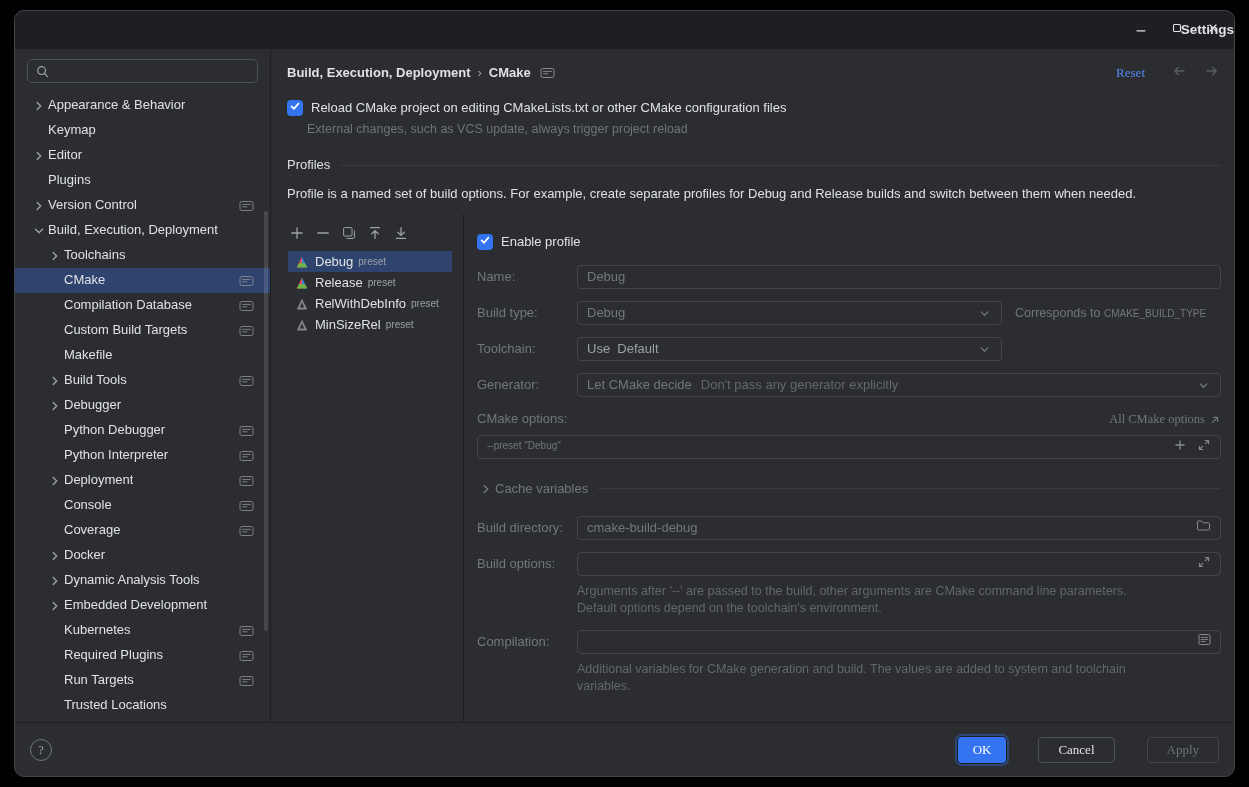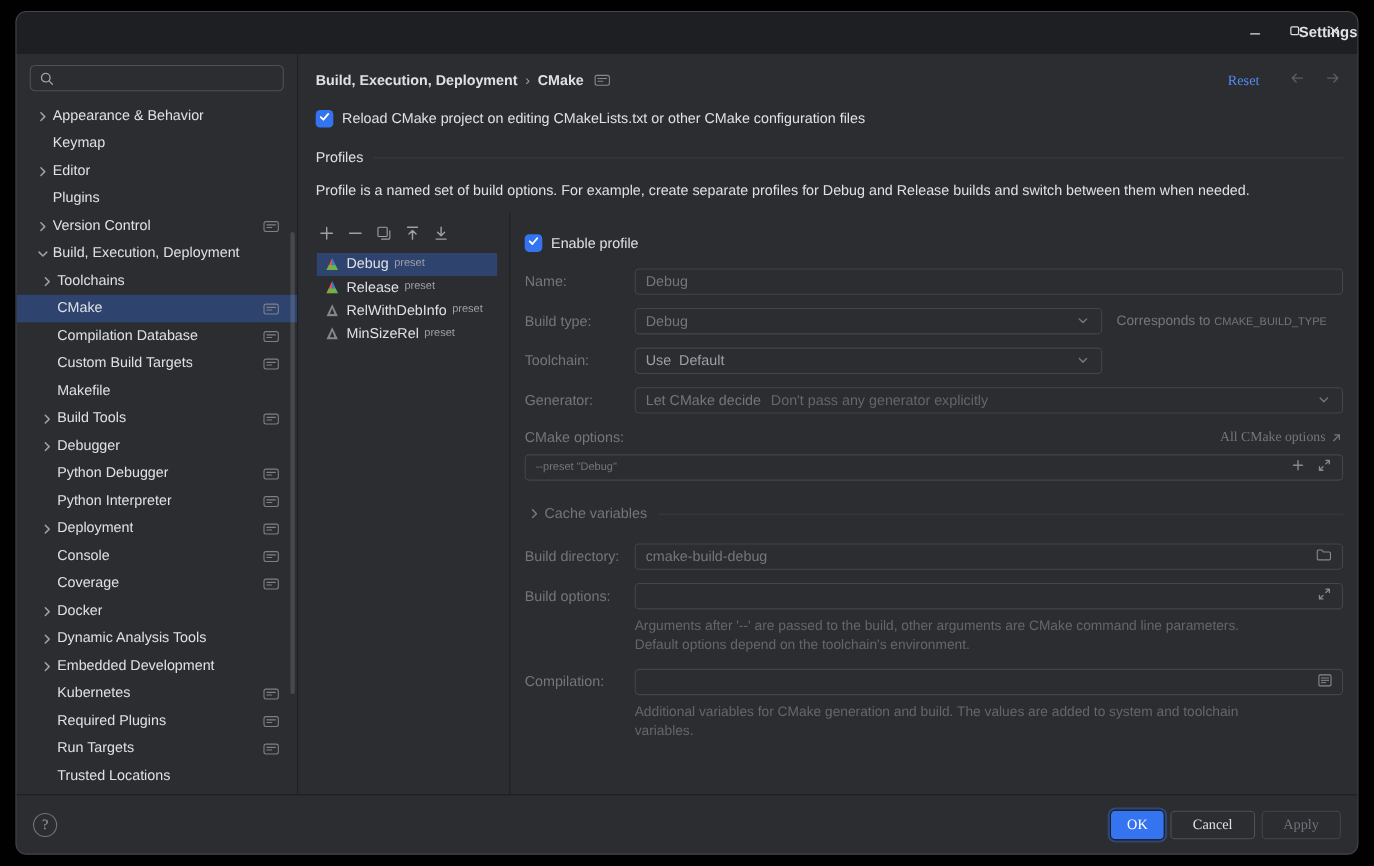--- a/index.html
+++ b/index.html
@@ -20,21 +20,21 @@
   .body{flex:1;display:flex;min-height:0}
   .sidebar{flex:0 0 256px;border-right:1px solid #1e1f22;position:relative;display:flex;flex-direction:column;padding-top:10px}
   .main{flex:1;display:flex;flex-direction:column;min-width:0;padding:0 13px 0 16px}
 
   
   .searchbox{margin:0 12px;height:24px;border:1px solid #4e5157;border-radius:5px;display:flex;align-items:center;padding:0 7px;gap:5px;flex:0 0 24px}
   .search-input{flex:1;background:transparent;border:none;outline:none;color:#dfe1e5;font-size:13px;min-width:0}
   .tree{margin-top:10px;flex:1;overflow:hidden}
   .tree-item{height:25px;display:flex;align-items:center;padding-right:16px;cursor:default}
   .tree-item.lvl0{padding-left:15px}
-  .tree-item.lvl1{padding-left:19px}
+  .tree-item.lvl1{padding-left:31px}
   .tree-item.selected{background:#2e436e}
   .tchev{flex:0 0 18px;height:16px;display:flex;align-items:center;justify-content:center}
   .tlabel{white-space:nowrap;overflow:hidden;text-overflow:ellipsis}
   .tbadge{margin-left:auto;display:flex;align-items:center;opacity:.9}
   .sb-thumb{position:absolute;right:2px;top:162px;width:4px;height:420px;border-radius:2px;background:rgba(255,255,255,.13)}
 
   
   .content-header{margin-top:12px;height:24px;display:flex;align-items:center;flex:0 0 auto}
   .crumb{font-weight:700;white-space:nowrap}
   .crumb-sep{color:#9da0a8;margin:0 7px;font-weight:400}
@@ -84,21 +84,21 @@
   .field-icons{margin-left:auto;display:flex;align-items:center;gap:10px;flex:0 0 auto}
   .f-icon-btn{background:none;border:none;display:flex;align-items:center;justify-content:center;padding:0;cursor:pointer}
   .cache-row{display:flex;align-items:center;margin:22px 0 19px;color:#73767d}
   .cache-line{flex:1;height:1px;background:#393b40;margin-left:10px}
   .field-hint{margin:7px 0 13px 100px;font-size:12.5px;color:#63666d;line-height:1.35}
 
   
   .footer{flex:0 0 54px;border-top:1px solid #1e1f22;display:flex;align-items:center;padding:0 15px 0 15px}
   .help-btn{width:22px;height:22px;border-radius:50%;border:1px solid #6f737a;color:#9da0a8;display:flex;
     align-items:center;justify-content:center;background:none;font-size:13px;cursor:pointer}
-  .footer-buttons{margin-left:auto;display:flex;gap:6px}
+  .footer-buttons{margin-left:auto;display:flex;gap:32px}
   .btn{height:26px;border-radius:4px;font-size:13px;display:flex;align-items:center;justify-content:center;
     border:1px solid transparent;background:none;color:#dfe1e5;cursor:pointer}
   .btn-primary{background:#3574f0;color:#fff;padding:0 14px;box-shadow:0 0 0 1px #1e1f22,0 0 0 3px rgba(53,116,240,.38)}
   .btn-outline{border-color:#4e5157;padding:0 19px}
   .btn-disabled{border-color:#43454a;color:#6f737a;padding:0 19px}
 </style>
 </head>
 <body>
 
 <div class="window">
@@ -393,20 +393,21 @@
       </div>
 
       <div class="reload-row">
         <span class="checkbox">
             <span><svg width="12" height="12" viewBox="0 0 12 12" fill="none" xmlns="http://www.w3.org/2000/svg">
                 <path d="M2.6 6.4L5 8.8l4.4-5.2" stroke="#fff" stroke-width="1.7" stroke-linecap="round" stroke-linejoin="round"></path>
               </svg></span>
           </span>
         <span>Reload CMake project on editing CMakeLists.txt or other CMake configuration files</span>
       </div>
+      <div class="hint reload-hint">External changes, such as VCS update, always trigger project reload</div>
 
       <div class="section-row">
         <span>Profiles</span>
         <span class="section-line"></span>
       </div>
       <div class="profiles-desc">Profile is a named set of build options. For example, create separate profiles for Debug and Release builds and switch between them when needed.</div>
 
       <div class="profiles-panel">
 
         <div class="list-pane">

